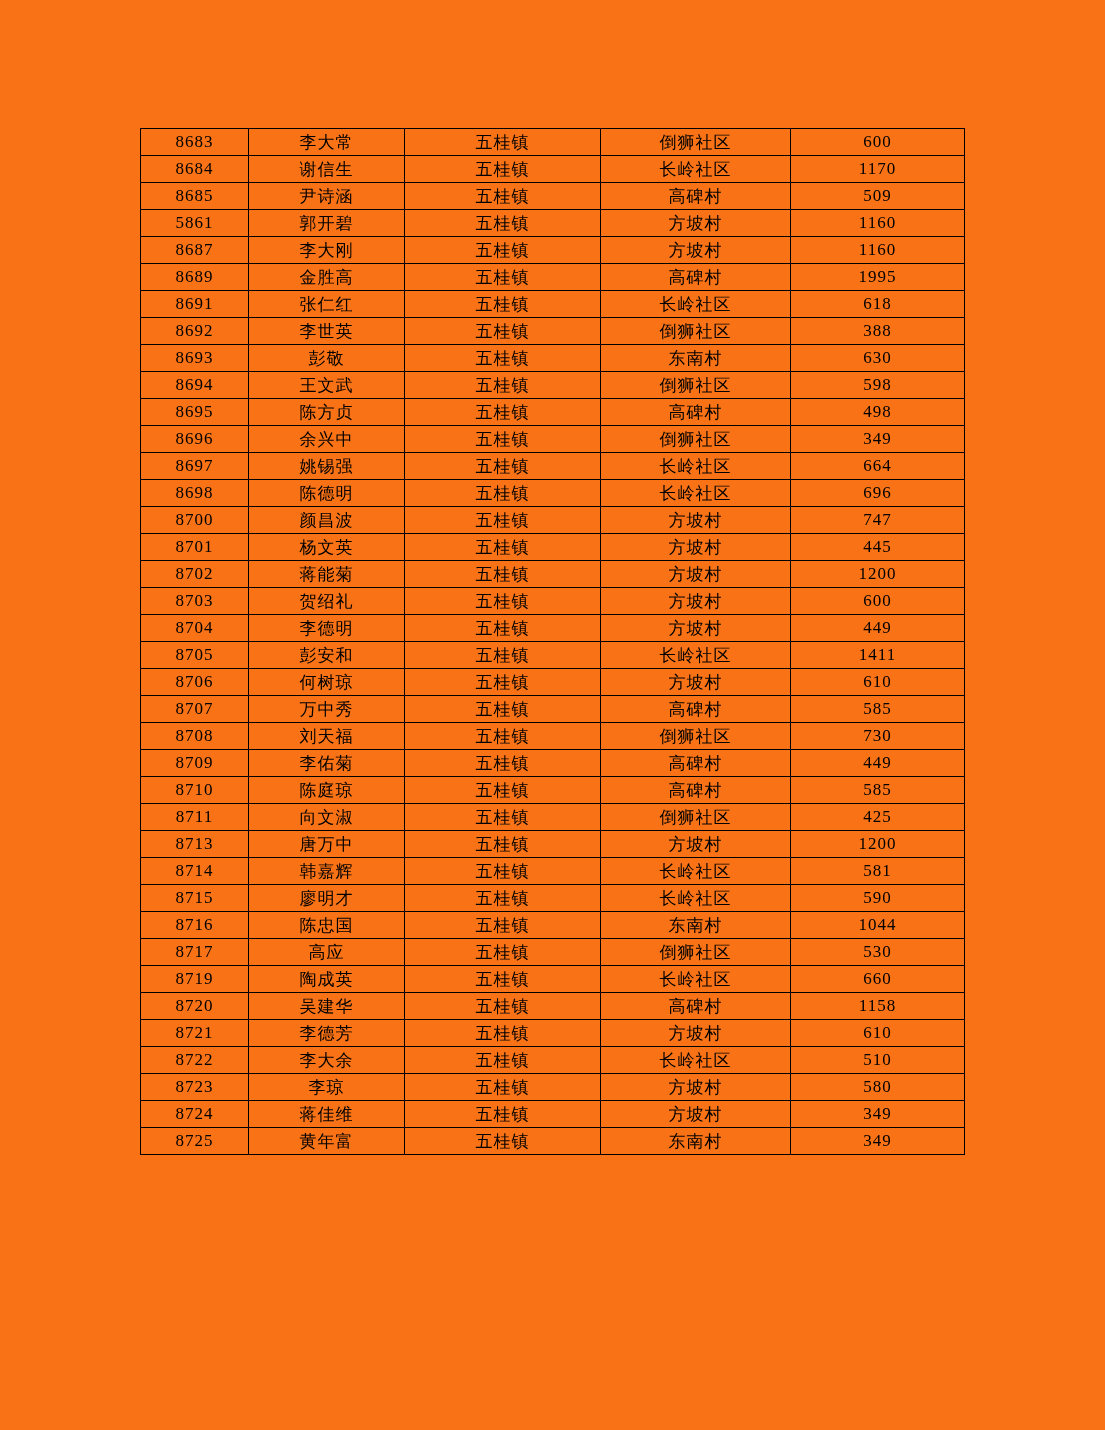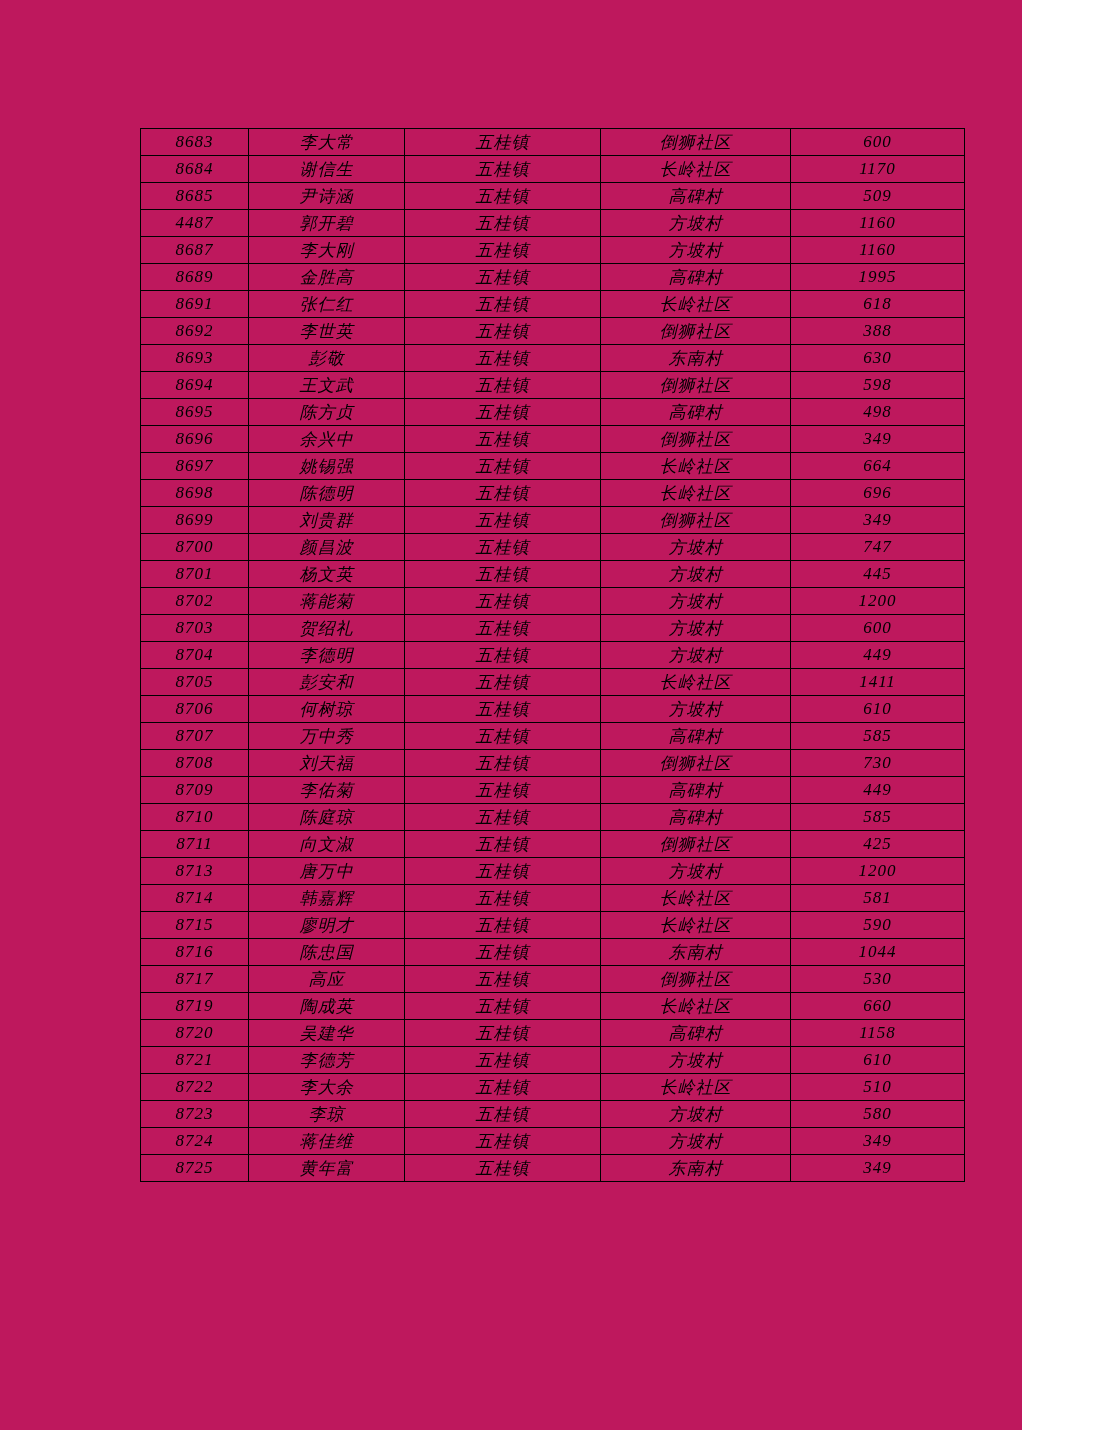--- a/index.html
+++ b/index.html
@@ -11,24 +11,23 @@
     width: 1105px;
     height: 1430px;
     position: relative;
     font-family: "Liberation Serif", "DejaVu Serif", serif;
     color: #000000;
   }
   .page {
     position: absolute;
     left: 0;
     top: 0;
-    width: 1022px;
+    width: 1105px;
     height: 1430px;
-    background: #be185d;
-    font-style: italic;
+    background: #f97316;
   }
   table.roster {
     position: absolute;
     left: 140px;
     top: 128px;
     width: 824px;
     border-collapse: collapse;
     table-layout: fixed;
     font-size: 17px;
   }
@@ -77,21 +76,21 @@
           <td class="num">1170</td>
         </tr>
         <tr>
           <td class="num">8685</td>
           <td>尹诗涵</td>
           <td>五桂镇</td>
           <td>高碑村</td>
           <td class="num">509</td>
         </tr>
         <tr>
-          <td class="num">4487</td>
+          <td class="num">5861</td>
           <td>郭开碧</td>
           <td>五桂镇</td>
           <td>方坡村</td>
           <td class="num">1160</td>
         </tr>
         <tr>
           <td class="num">8687</td>
           <td>李大刚</td>
           <td>五桂镇</td>
           <td>方坡村</td>
@@ -152,27 +151,20 @@
           <td>五桂镇</td>
           <td>长岭社区</td>
           <td class="num">664</td>
         </tr>
         <tr>
           <td class="num">8698</td>
           <td>陈德明</td>
           <td>五桂镇</td>
           <td>长岭社区</td>
           <td class="num">696</td>
-        </tr>
-        <tr>
-          <td class="num">8699</td>
-          <td>刘贵群</td>
-          <td>五桂镇</td>
-          <td>倒狮社区</td>
-          <td class="num">349</td>
         </tr>
         <tr>
           <td class="num">8700</td>
           <td>颜昌波</td>
           <td>五桂镇</td>
           <td>方坡村</td>
           <td class="num">747</td>
         </tr>
         <tr>
           <td class="num">8701</td>

